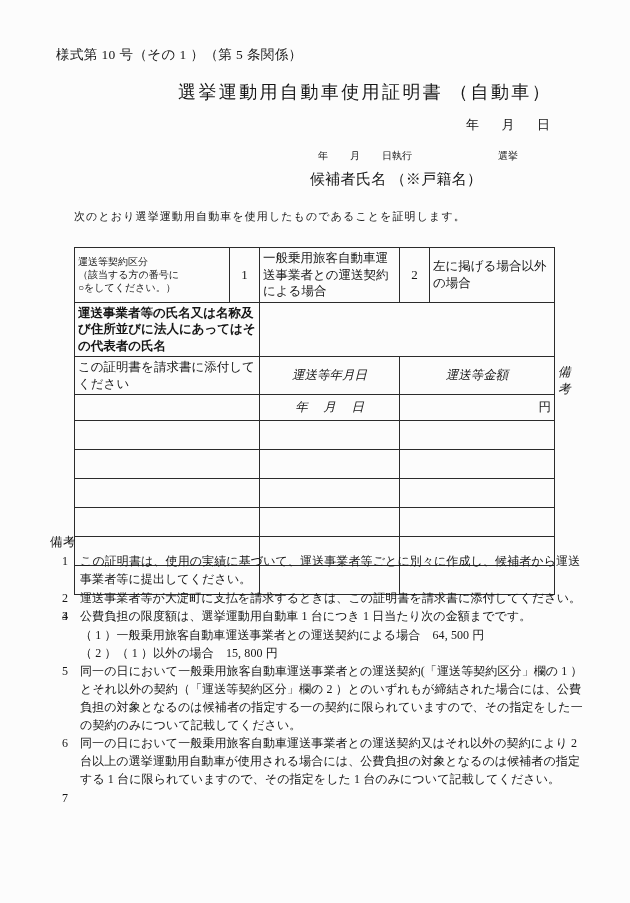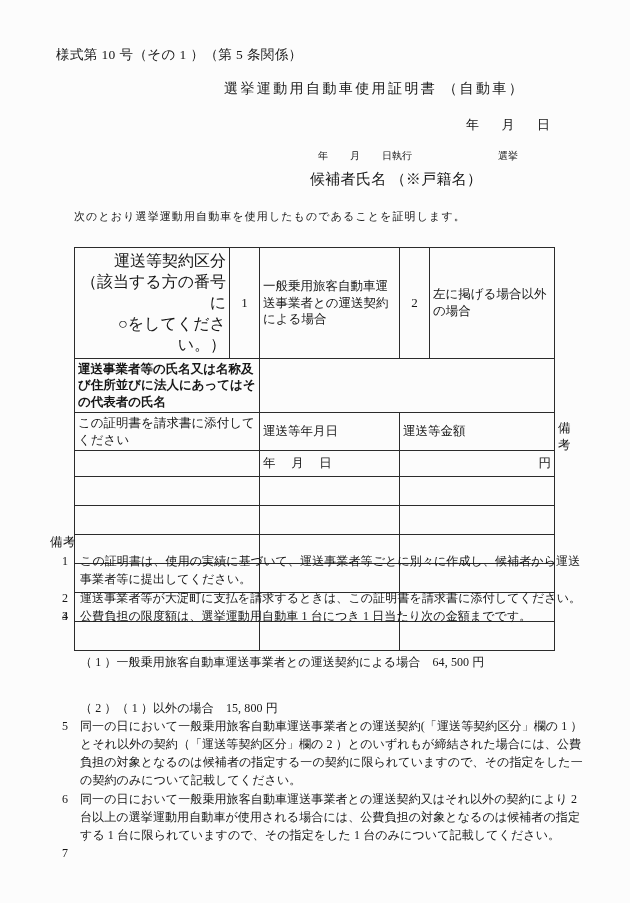--- a/index.html
+++ b/index.html
@@ -32,24 +32,23 @@
     left: 56px;
     top: 46px;
     font-size: 13.5px;
     letter-spacing: 0.4px;
     white-space: nowrap;
   }
   .doc-title {
     position: absolute;
     left: 178px;
     top: 80px;
-    font-size: 14px;
+    font-size: 18px;
     letter-spacing: 2.4px;
     white-space: nowrap;
-    margin-left: 46px;
   }
   .date-line-top {
     position: absolute;
     left: 466px;
     top: 116px;
     font-size: 13px;
     letter-spacing: 0.5px;
     white-space: nowrap;
   }
   .date-line-top .gap { display: inline-block; width: 22px; }
@@ -93,34 +92,36 @@
     table-layout: fixed;
     font-size: 12.5px;
   }
   .main-table td {
     border: 1px solid #2b2b2b;
     padding: 2px 3px;
     vertical-align: top;
     line-height: 1.32;
   }
   .cell-center {
-    vertical-align: middle !important;
+    text-align: center;
+    vertical-align: middle !important;
+    font-style: italic;
   }
   .cell-mid {
     vertical-align: middle !important;
   }
   .cell-right {
     text-align: right;
     vertical-align: middle !important;
   }
   .label-kubun {
-    text-align: right;
+    text-align: left;
     vertical-align: middle !important;
     line-height: 1.38;
-    font-size: 16px;
+    font-size: 10px;
   }
   .label-kubun .l2,
   .label-kubun .l3 { display: block; }
   .num-cell {
     text-align: center;
     vertical-align: middle !important;
     font-size: 13px;
   }
   .wrap-txt { line-height: 1.33; }
   .row-tall td { height: 42px; }
@@ -153,21 +154,20 @@
     position: absolute;
     left: 12px;
     top: 0;
     width: 14px;
     text-align: left;
   }
   .note-sub {
     padding-left: 30px;
     line-height: 1.5;
     letter-spacing: 0.1px;
-    margin-top: 28px;
   }
 </style>
 </head>
 <body>
 
 <div class="page">
 
   <div class="form-no">様式第 10 号（その 1 ）（第 5 条関係）</div>
 
   <div class="doc-title">選挙運動用自動車使用証明書 （自動車）</div>

